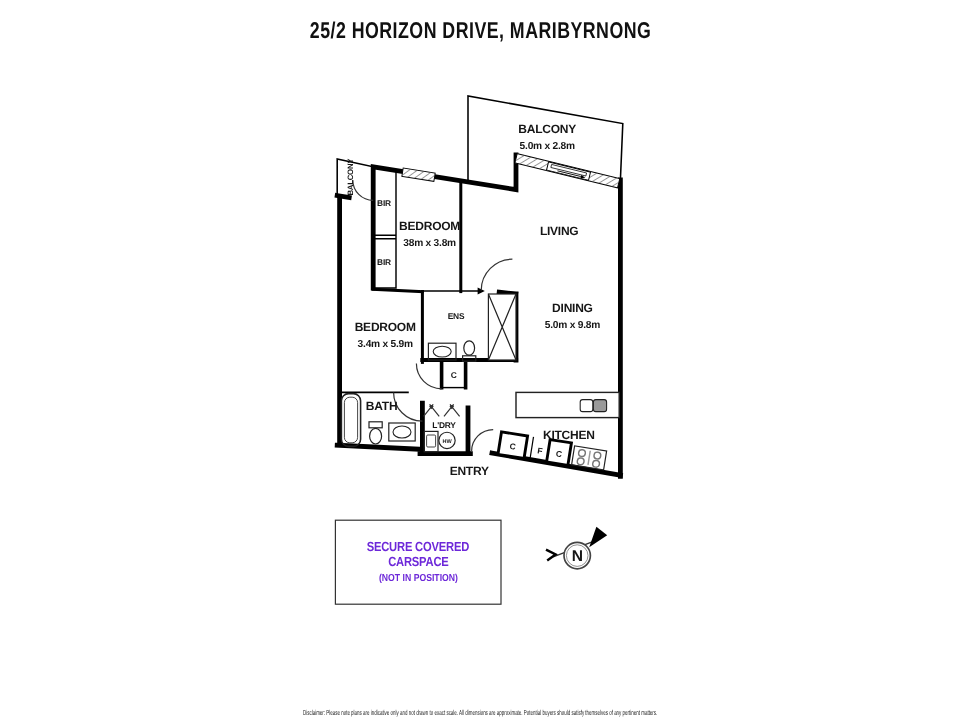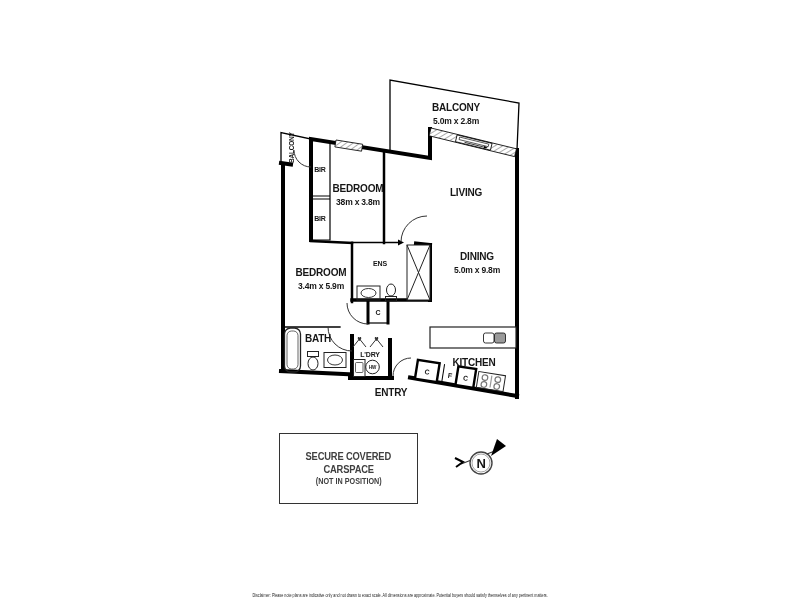--- a/index.html
+++ b/index.html
@@ -4,40 +4,43 @@
 <style>
   html,body{margin:0;padding:0;background:#fff;}
   .page{position:relative;width:800px;height:600px;background:#ffffff;overflow:hidden;
         font-family:"Liberation Sans",sans-serif;}
   .title{position:absolute;top:16px;left:0;width:800px;text-align:center;}
   .title span{display:inline-block;font-size:19px;font-weight:bold;color:#111;
         letter-spacing:.5px;transform:scaleX(.78);transform-origin:center;white-space:nowrap;}
   .plan-svg{position:absolute;left:0;top:0;}
   .carspace{position:absolute;left:279px;top:433px;width:137px;height:69px;
         border:1.3px solid #333;display:flex;flex-direction:column;align-items:center;
-        justify-content:center;text-align:center;color:#404040;}
+        justify-content:center;text-align:center;color:#6d28d9;}
   .carspace .l1,.carspace .l2{font-size:11px;font-weight:bold;letter-spacing:-.2px;
         transform:scaleX(.85);line-height:13px;white-space:nowrap;}
   .carspace .l3{font-size:8.5px;font-weight:bold;transform:scaleX(.85);line-height:11px;white-space:nowrap;}
   .disclaimer{position:absolute;left:0;top:583px;width:800px;text-align:center;}
   .disclaimer span{display:inline-block;font-size:6px;color:#222;white-space:nowrap;
         transform:scaleX(.62);transform-origin:center;}
   text{font-family:"Liberation Sans",sans-serif;font-weight:bold;fill:#161616;letter-spacing:-.2px;}
   .rl{font-size:10px;}   
   .dm{font-size:8.5px;}  
   .sm{font-size:7px;}    
   .xs{font-size:4.6px;letter-spacing:0;}
   .vb{font-size:6.5px;}
   .nN{font-size:13px;}
 </style>
 </head>
 <body>
 
 <div class="page">
 
+  <div class="title">
+    <span>25/2 HORIZON DRIVE, MARIBYRNONG</span>
+  </div>
 
   <svg class="plan-svg" width="800" height="600" viewBox="0 0 800 600">
     <defs>
       <pattern id="hatch" width="4" height="4" patternUnits="userSpaceOnUse" patternTransform="rotate(45)">
         <line x1="0" y1="0" x2="0" y2="4" stroke="#555" stroke-width="1"></line>
       </pattern>
     </defs>
 
     <g stroke="#000" fill="none" stroke-linecap="square">
 

